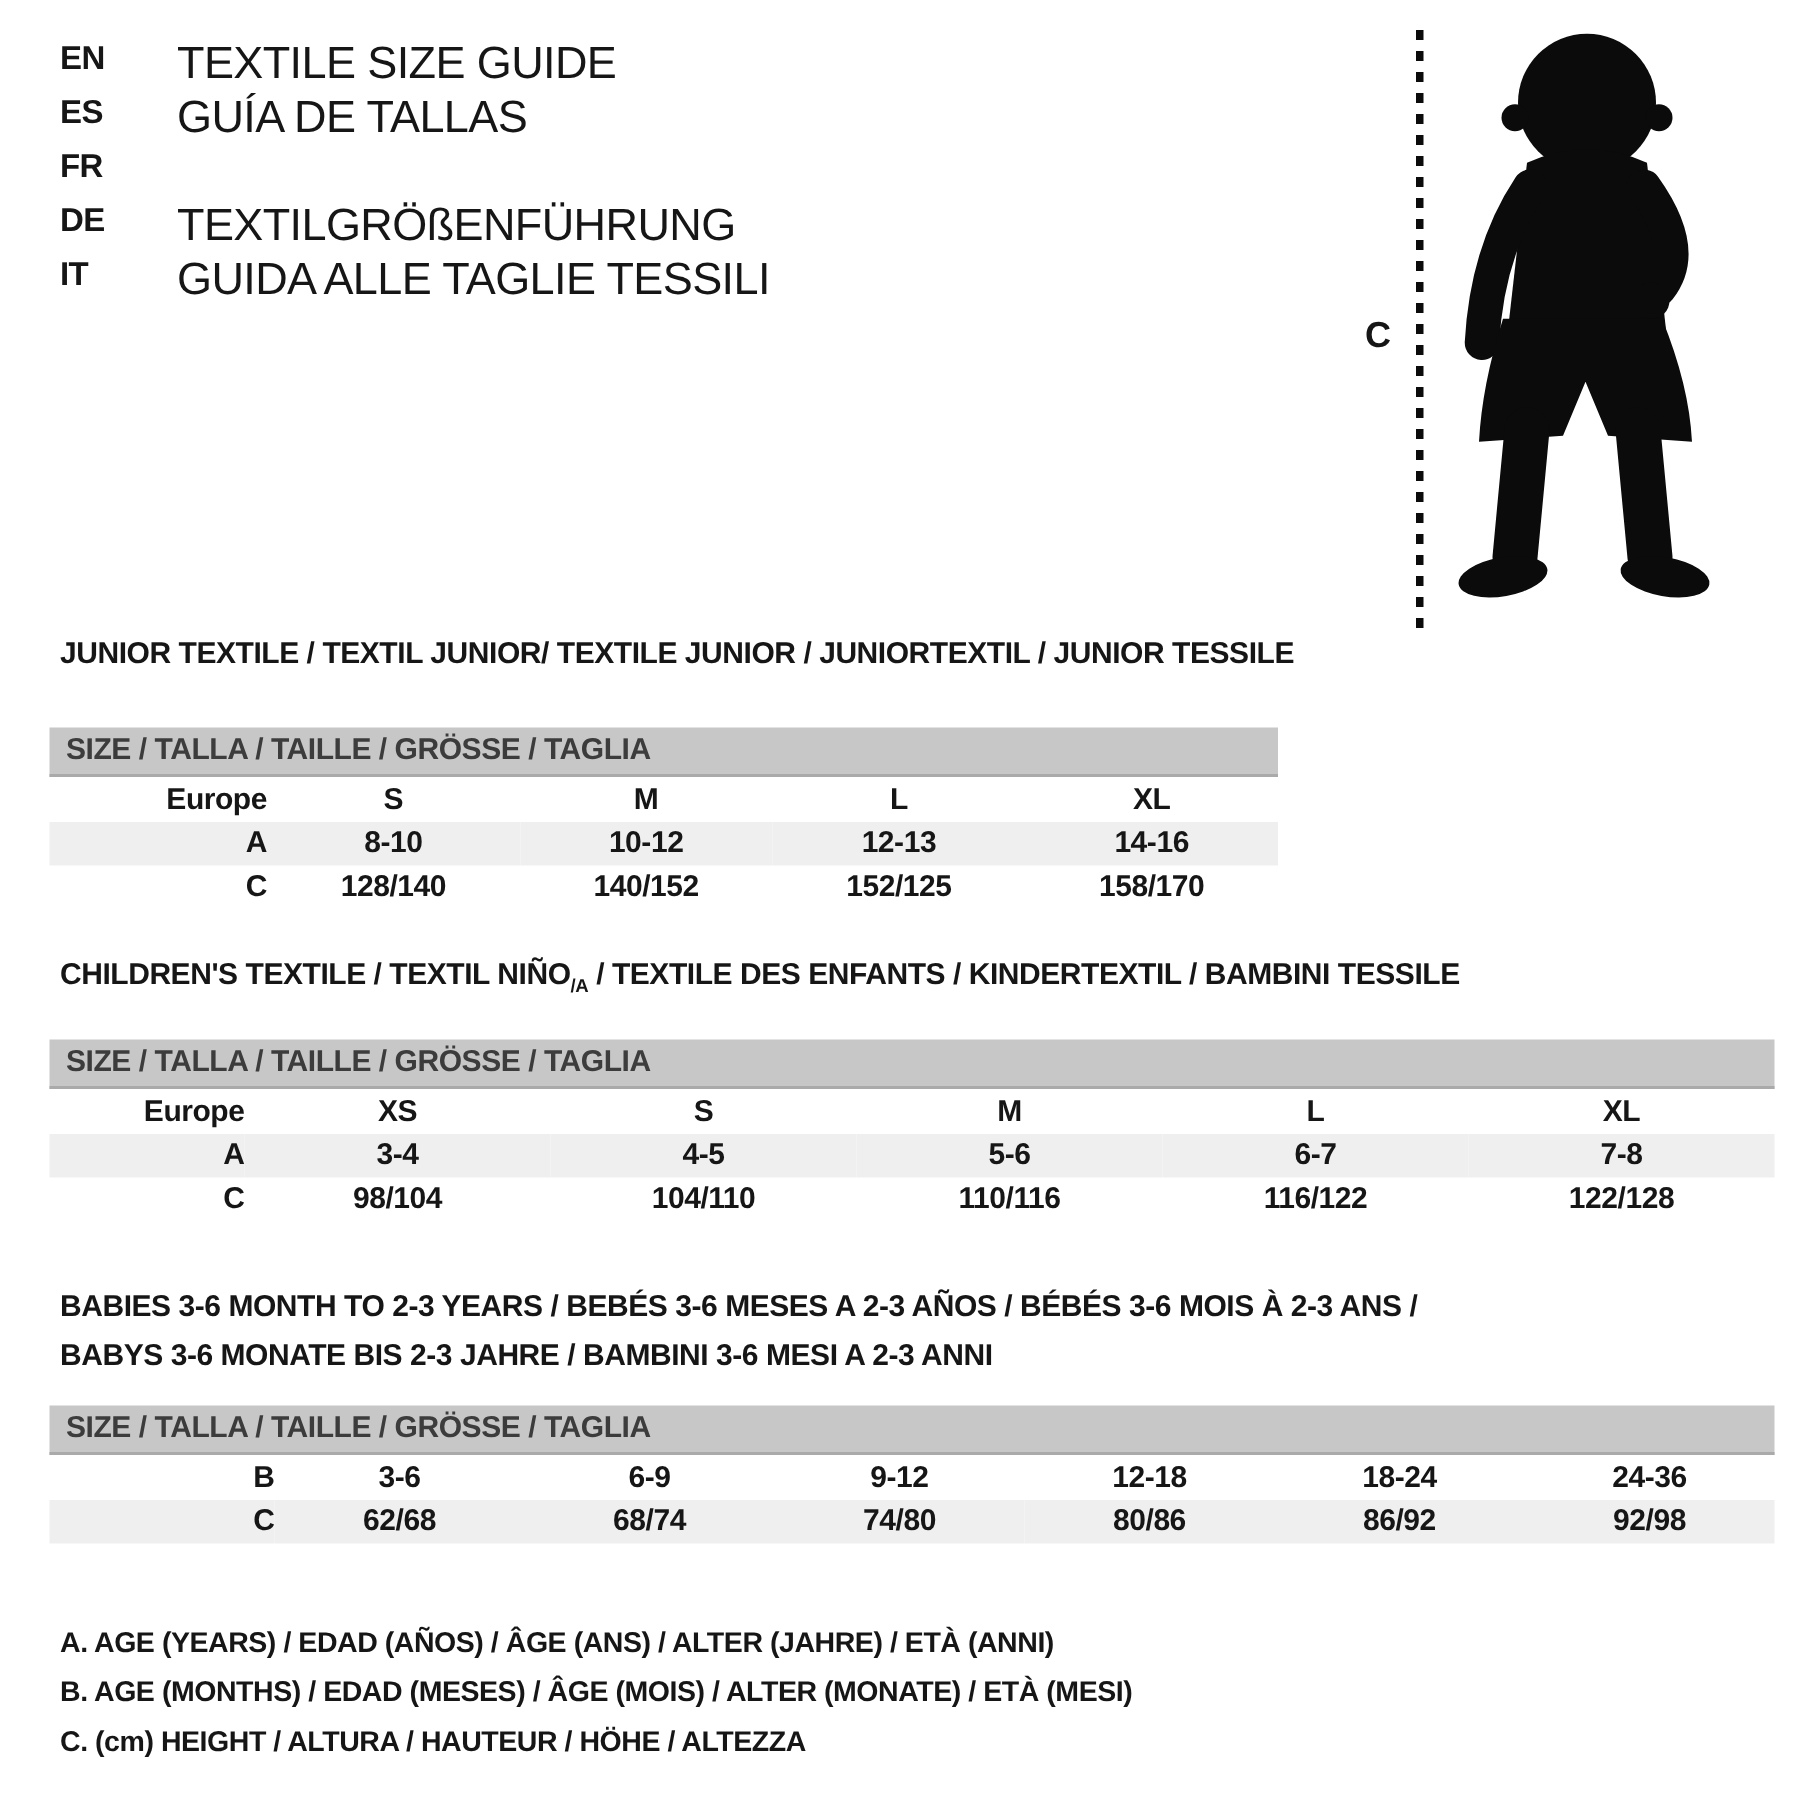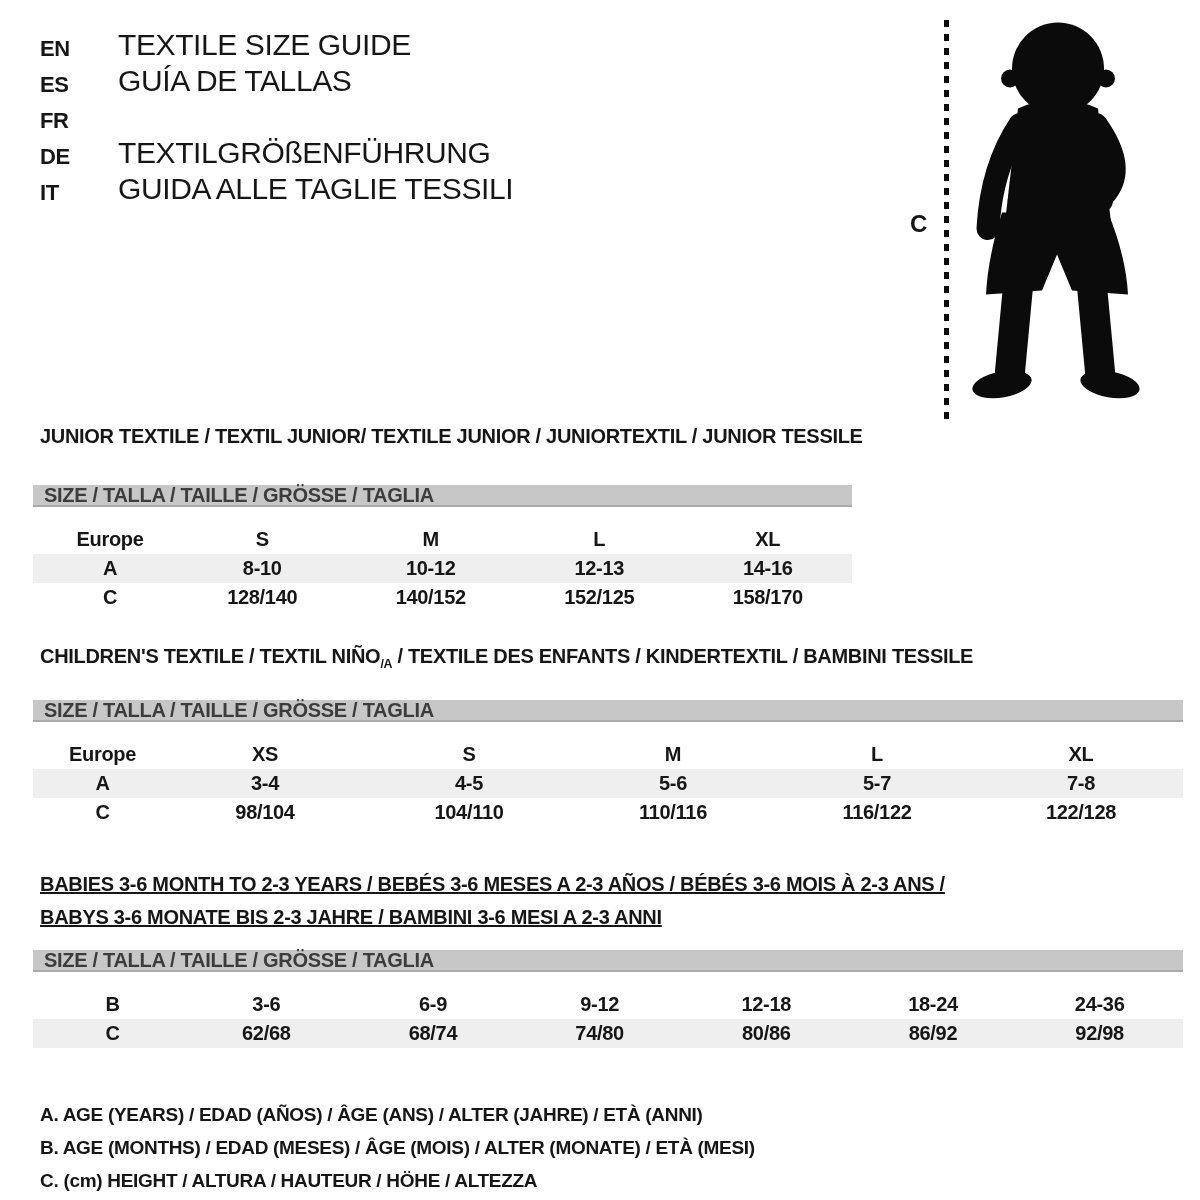--- a/index.html
+++ b/index.html
@@ -14,56 +14,56 @@
   body{
     width:1200px;height:1200px;background:#ffffff;
     font-family:"Liberation Sans", sans-serif;
     color:var(--ink);
     overflow:hidden;
   }
   .canvas{position:relative;width:1200px;height:1200px;}
 
   
   .langs{position:absolute;top:26px;left:40px;}
-  .lang-row{display:flex;height:36px;align-items:flex-end;}
+  .lang-row{display:flex;height:36px;align-items:flex-start;}
   .lang-code{width:78px;font-weight:700;font-size:22px;letter-spacing:-0.4px;}
   .lang-title{font-weight:400;font-size:30px;letter-spacing:-0.4px;white-space:nowrap;}
 
   
   .figure{position:absolute;top:12px;left:898px;width:275px;height:412px;}
   .c-label{position:absolute;left:12px;top:198px;font-size:24px;font-weight:700;}
   .dash-line{
     position:absolute;left:46px;top:8px;width:5px;height:400px;
     background:repeating-linear-gradient(to bottom,var(--silhouette) 0 7px,transparent 7px 14px);
   }
   .silhouette{position:absolute;left:62px;top:2px;}
 
   
   .content{position:absolute;top:424px;left:33px;width:1150px;}
   .section-heading{
     margin:0 0 36px 7px;font-size:20px;font-weight:700;line-height:25px;
     letter-spacing:-0.3px;white-space:nowrap;
   }
   .section-heading .sub{vertical-align:sub;font-size:0.62em;}
   .heading-2l{margin-bottom:16px;line-height:33px;}
-  .heading-2l .hline{display:block;white-space:nowrap;text-decoration:underline;}
+  .heading-2l .hline{display:block;white-space:nowrap;}
 
   .size-bar{
-    height:22px;background:var(--header_bar);
+    height:33px;background:var(--header_bar);
     border-bottom:2px solid #aaaaaa;
     display:flex;align-items:center;padding-left:11px;
     font-size:20px;font-weight:700;color:var(--bar_text);
-    letter-spacing:-0.3px;margin-bottom:18px;
+    letter-spacing:-0.3px;margin-bottom:1px;
   }
   table.size-table{
     border-collapse:collapse;table-layout:fixed;width:100%;
     font-weight:700;font-size:20px;letter-spacing:-0.3px;
   }
   table.size-table td{height:29px;padding:0;text-align:center;}
-  table.size-table td.row-label{text-align:center;padding-left:9px;}
+  table.size-table td.row-label{text-align:right;padding-left:9px;}
   tr.alt{background:var(--row_alt);}
 
   .junior-wrap{width:819px;}
   .gap-children{margin-top:32px;}
   .gap-children .section-heading{margin-bottom:23px;margin-top:26px;}
   .gap-babies{margin-top:41px;}
   .legend{margin-top:50px;}
   .legend-line{
     margin:0 0 0 7px;font-size:19px;font-weight:700;line-height:33px;
     letter-spacing:-0.3px;white-space:nowrap;
@@ -181,21 +181,21 @@
           <td>S</td>
           <td>M</td>
           <td>L</td>
           <td>XL</td>
         </tr>
         <tr class="alt">
           <td class="row-label">A</td>
           <td>3-4</td>
           <td>4-5</td>
           <td>5-6</td>
-          <td>5-7</td>
+          <td>6-7</td>
           <td>7-8</td>
         </tr>
         <tr>
           <td class="row-label">C</td>
           <td>98/104</td>
           <td>104/110</td>
           <td>110/116</td>
           <td>116/122</td>
           <td>122/128</td>
         </tr>

